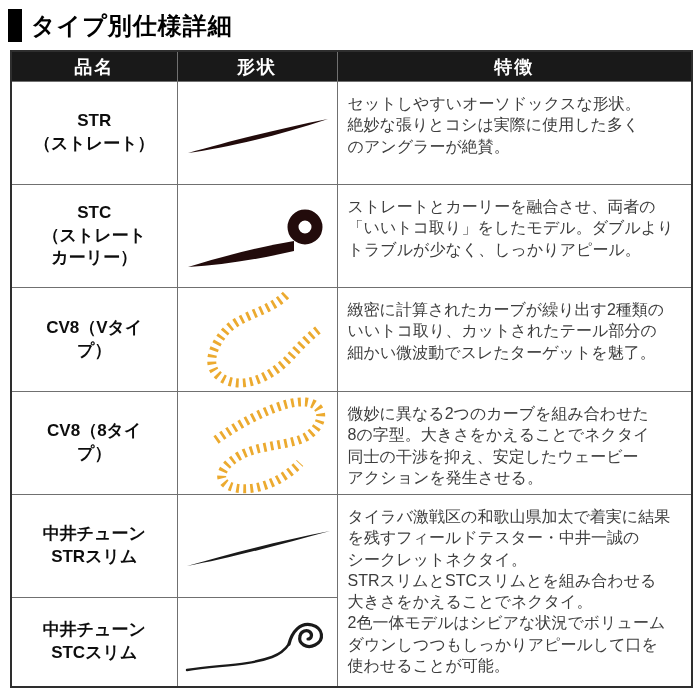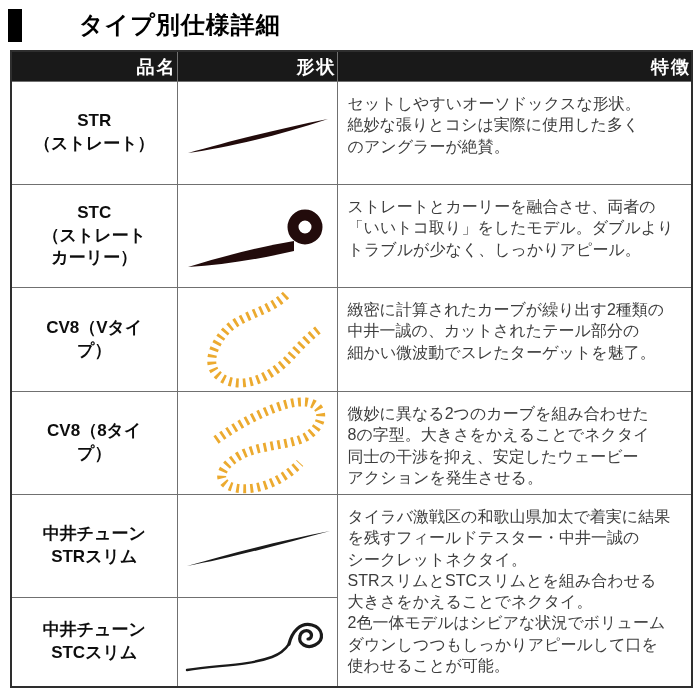--- a/index.html
+++ b/index.html
@@ -1,33 +1,33 @@
 <!DOCTYPE html>
 <html><head>
 <meta charset="utf-8">
 <style>
   html,body{margin:0;padding:0;}
   body{
     width:700px;height:700px;background:#ffffff;
     font-family:"Liberation Sans","DejaVu Sans",sans-serif;
     color:#111;overflow:hidden;
   }
-  .title-row{display:flex;align-items:flex-start;margin:9px 0 8px 8px;gap:48px;}
+  .title-row{display:flex;align-items:center;margin:9px 0 8px 8px;}
   .title-bar{width:14px;height:33px;background:#000;margin-right:9px;}
   .title-text{font-size:24px;font-weight:bold;color:#000;letter-spacing:1px;}
 
   table.spec{
     border-collapse:collapse;table-layout:fixed;
     margin-left:10px;width:681px;
     border:2px solid #2e2e2e;
   }
   table.spec th, table.spec td{border:1px solid #707070;}
   table.spec th{
     background:#191919;color:#fff;font-size:18px;font-weight:bold;
-    height:29px;padding:0;text-align:right;letter-spacing:2px;
+    height:29px;padding:0;text-align:center;letter-spacing:2px;
   }
   col.c-name{width:166px;} col.c-shape{width:160px;} col.c-feat{width:355px;}
 
   td.name{
     text-align:center;vertical-align:middle;font-weight:bold;
     font-size:17px;line-height:1.35;color:#0d0d0d;
     white-space:pre-line;padding:0 20px;
   }
   td.shape{text-align:center;vertical-align:middle;padding:0;}
   td.shape svg{display:block;margin:0 auto;}
@@ -87,21 +87,21 @@
 トラブルが少なく、しっかりアピール。</td>
     </tr>
     <tr class="r3">
       <td class="name">CV8（Vタイプ）</td>
       <td class="shape">
         <svg width="150" height="102" viewBox="0 0 150 102">
           <path d="M104,6 C86,24 56,26 42,44 C26,64 24,84 46,92 C70,100 96,82 110,66 C118,57 127,48 136,41" fill="none" stroke="#ecaa2f" stroke-width="9" stroke-dasharray="2.8 4.2"></path>
         </svg>
       </td>
       <td class="feat">緻密に計算されたカーブが繰り出す2種類の
-中井一誠の、カットされたテール部分の
+いいトコ取り、カットされたテール部分の
 細かい微波動でスレたターゲットを魅了。</td>
     </tr>
     <tr class="r4">
       <td class="name">CV8（8タイプ）</td>
       <td class="shape">
         <svg width="150" height="102" viewBox="0 0 150 102">
           <path d="M34,48 C62,28 102,8 124,10 C142,12 144,30 127,43 C112,54 78,52 57,64 C36,76 33,92 54,96 C76,100 102,88 118,71" fill="none" stroke="#ecaa2f" stroke-width="9" stroke-dasharray="2.8 4.2"></path>
         </svg>
       </td>
       <td class="feat">微妙に異なる2つのカーブを組み合わせた

